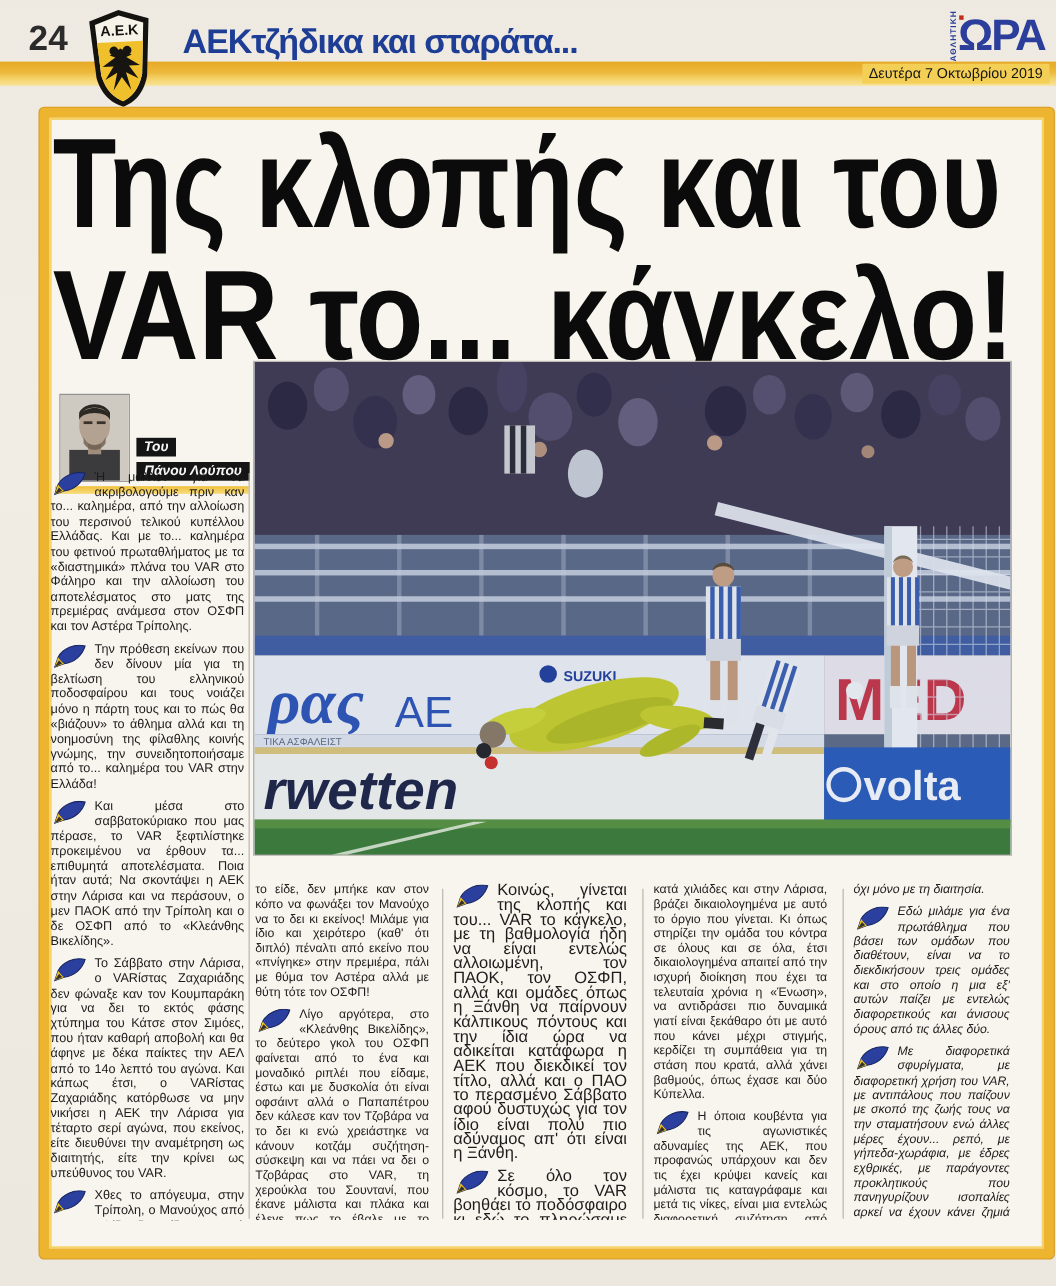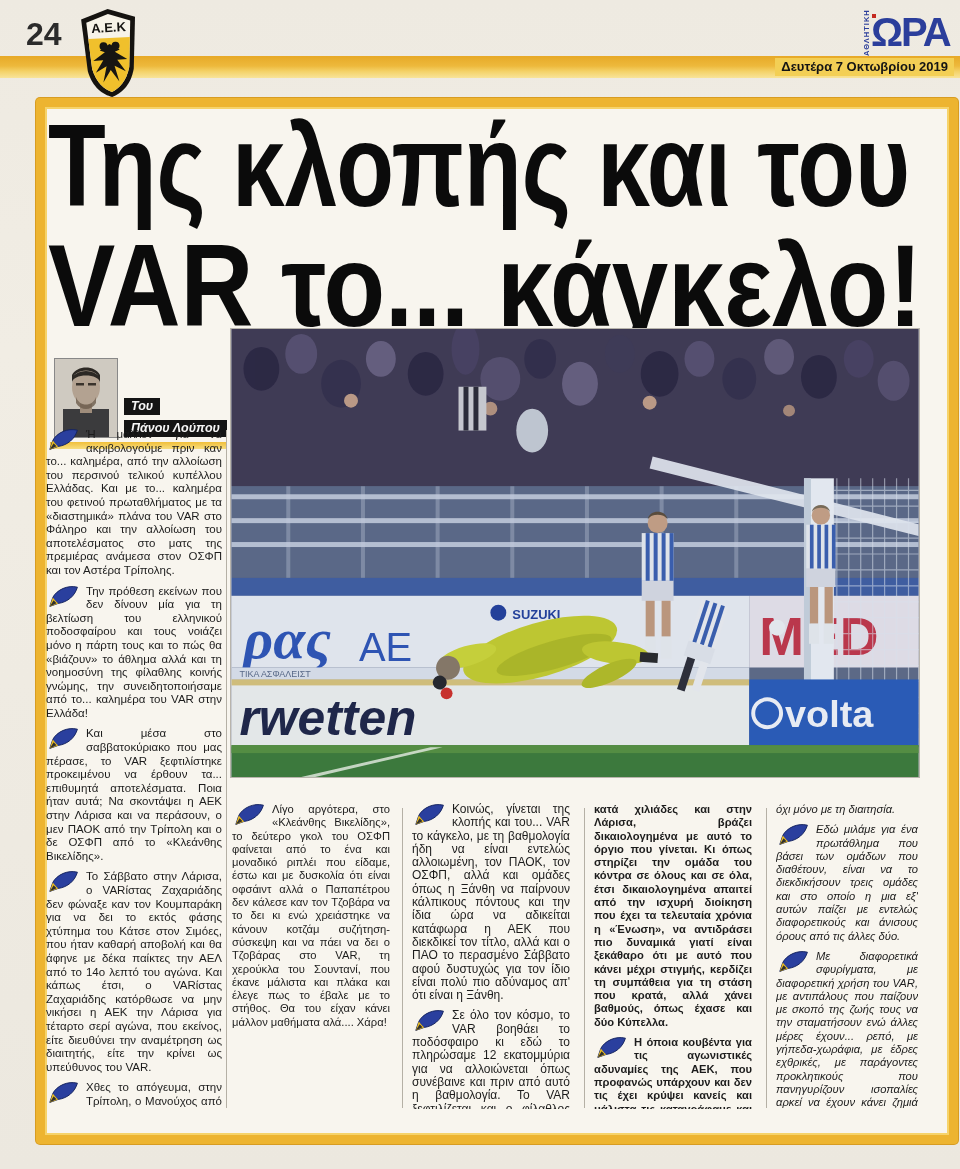--- a/index.html
+++ b/index.html
@@ -9,21 +9,21 @@
   
   #page-number{position:absolute;left:26px;top:16px;font-size:32px;font-weight:bold;color:#2b2b2b;}
   #aek-logo{position:absolute;left:80px;top:8px;transform:rotate(-3deg);}
   #section-title{position:absolute;left:166px;top:20px;font-size:31px;font-weight:900;color:#1e3e96;letter-spacing:-1px;}
   #head-stripe{position:absolute;left:0;top:56px;width:960px;height:22px;
      background:linear-gradient(180deg,#e7a927 0%,#edb93c 45%,#f4d268 70%,#f8e49a 100%);}
   #masthead{position:absolute;left:862px;top:12px;width:96px;height:46px;}
   #masthead-vertical{position:absolute;left:0px;top:4px;writing-mode:vertical-rl;transform:rotate(180deg);font-size:7.5px;font-weight:bold;letter-spacing:1px;color:#2b3e9b;height:40px;}
   #masthead-dot{position:absolute;left:10px;top:2px;width:4px;height:4px;background:#c42a20;}
   #masthead-name{position:absolute;left:9px;top:-2px;font-size:40px;font-weight:900;color:#2b3e9b;letter-spacing:-2px;}
-  #date-chip{position:absolute;right:6px;top:58px;background:#f3cf55;color:#141414;font-size:13px;font-weight:bold;padding:1px 6px 2px 6px;}
+  #date-chip{position:absolute;right:6px;top:58px;background:#f3cf55;color:#141414;font-size:13px;font-weight:normal;padding:1px 6px 2px 6px;}
 
   
   #frame{position:absolute;left:36px;top:98px;width:904px;height:1028px;
      border:9px solid #edb430;border-radius:4px;
      box-shadow:inset 0 0 0 2px #f6d36a, 0 0 0 1px #d79c22;
      background:#f8f5ee;}
 
   
   #headline{position:absolute;left:48px;top:106px;width:880px;height:250px;overflow:visible;}
   #headline text{fill:#0b0b0b;font-family:"Liberation Sans",sans-serif;font-weight:900;}
@@ -36,22 +36,22 @@
   #chip-2{left:74px;top:40px;}
   #byline-bar{position:absolute;left:0px;top:86px;width:176px;height:7px;background:linear-gradient(180deg,#f0bf3a,#f7dd7e);}
 
   
   #photo{position:absolute;left:230px;top:328px;width:690px;height:450px;border:1px solid #b8b4ac;box-sizing:border-box;}
 
   
   .col{position:absolute;font-size:11.5px;line-height:13.6px;color:#1c1c1c;text-align:justify;overflow:hidden;}
   #col-1{left:46px;top:428px;width:176px;height:682px;}
   #col-2{left:232px;top:803px;width:158px;height:306px;font-size:11.2px;line-height:13.3px;}
-  #col-3{left:412px;top:803px;width:158px;height:306px;font-size:12px;line-height:13.3px;}
-  #col-4{left:594px;top:803px;width:158px;height:306px;font-size:11.2px;line-height:13.3px;font-weight:bold;}
+  #col-3{left:412px;top:803px;width:158px;height:306px;font-size:15px;line-height:13.3px;}
+  #col-4{left:594px;top:803px;width:158px;height:306px;font-size:11.2px;line-height:13.3px;}
   #col-5{left:776px;top:803px;width:142px;height:306px;font-size:11.2px;line-height:13.3px;font-style:italic;}
   .para{margin-bottom:7px;}
   .pen{float:left;width:36px;height:24px;margin:1px 4px 0 0;}
   .vrule{position:absolute;width:1px;background:#b5b0a5;}
   #rule-1{left:226px;top:430px;height:678px;}
   #rule-2{left:402px;top:808px;height:300px;}
   #rule-3{left:584px;top:808px;height:300px;}
   #rule-4{left:766px;top:808px;height:300px;}
 </style>
 </head>
@@ -67,20 +67,21 @@
       <path d="M30 1 L57 10 L53 62 C49 79 39 86 30 89 C21 86 11 79 7 62 L3 10 Z" fill="#151310"></path>
       <path d="M30 6 L52 13.5 L48.6 60 C45 74 37.5 81 30 84 C22.5 81 15 74 11.4 60 L8 13.5 Z" fill="#f7f3e8"></path>
       <path d="M9.2 30 L50.8 30 L48.6 60 C45 74 37.5 81 30 84 C22.5 81 15 74 11.4 60 Z" fill="#f0c02c"></path>
       <text x="30" y="24" text-anchor="middle" font-size="13" font-weight="bold" fill="#151310" font-family="Liberation Sans,sans-serif">Α.Ε.Κ</text>
       <path d="M30 36 L20 42 L25 44 L13 52 L23 52 L15 64 L26 58 L22 74 L30 62 L38 74 L34 58 L45 64 L37 52 L47 52 L35 44 L40 42 Z" fill="#171512"></path>
       <circle cx="24" cy="38" r="4" fill="#171512"></circle>
       <circle cx="36" cy="38" r="4" fill="#171512"></circle>
     </svg>
   </div>
 
+  <div id="section-title">ΑΕΚτζήδικα και σταράτα...</div>
 
   <div id="masthead">
     <div id="masthead-dot"></div>
     <div id="masthead-vertical">ΑΘΛΗΤΙΚΗ</div>
     <div id="masthead-name">ΩΡΑ</div>
   </div>
   <div id="date-chip">Δευτέρα 7 Οκτωβρίου 2019</div>
 
   <div id="frame"></div>
 
@@ -282,20 +283,21 @@
             <path d="M4.5 9.5 L2 17 L9 14.5 C7.2 12.8 5.8 11.3 4.5 9.5 Z" fill="#eebf1f"></path>
             <path d="M2 17 L5.2 11.8 L7.6 14.3 Z" fill="#30302e"></path>
           </svg></span><span>Το Σάββατο στην Λάρισα, ο VARίστας Ζαχαριάδης δεν φώναξε καν τον Κουμπαράκη για να δει το εκτός φάσης χτύπημα του Κάτσε στον Σιμόες, που ήταν καθαρή αποβολή και θα άφηνε με δέκα παίκτες την ΑΕΛ από το 14ο λεπτό του αγώνα. Και κάπως έτσι, ο VARίστας Ζαχαριάδης κατόρθωσε να μην νικήσει η ΑΕΚ την Λάρισα για τέταρτο σερί αγώνα, που εκείνος, είτε διευθύνει την αναμέτρηση ως διαιτητής, είτε την κρίνει ως υπεύθυνος του VAR.</span></div>
       <div class="para"><span class="pen"><svg viewBox="0 0 26 20" width="34" height="24">
             <path d="M25 1 C17 -1 8 3 4.5 9.5 L2 17 L9 14.5 C17 13.5 23 8 25 1 Z" fill="#2a3f9e" stroke="#15245e" stroke-width="0.8"></path>
             <path d="M4.5 9.5 L2 17 L9 14.5 C7.2 12.8 5.8 11.3 4.5 9.5 Z" fill="#eebf1f"></path>
             <path d="M2 17 L5.2 11.8 L7.6 14.3 Z" fill="#30302e"></path>
           </svg></span><span>Χθες το απόγευμα, στην Τρίπολη, ο Μανούχος από την Αργολίδα δεν είδε μπροστά στα μάτια του, ούτε την λαβή και το σπρώξιμο του Μάτος πάνω στον Σουάρεθ, ούτε τον Βαρέλα που γκρέμισε τον Μπαράλες στην ίδια φάση! Αλλά και ο Ευαγγέλου από το VAR που</span></div>
     </div>
   <div class="col" id="col-2">
+      <div class="para"><span>το είδε, δεν μπήκε καν στον κόπο να φωνάξει τον Μανούχο να το δει κι εκείνος! Μιλάμε για ίδιο και χειρότερο (καθ' ότι διπλό) πέναλτι από εκείνο που «πνίγηκε» στην πρεμιέρα, πάλι με θύμα τον Αστέρα αλλά με θύτη τότε τον ΟΣΦΠ!</span></div>
       <div class="para"><span class="pen"><svg viewBox="0 0 26 20" width="34" height="24">
             <path d="M25 1 C17 -1 8 3 4.5 9.5 L2 17 L9 14.5 C17 13.5 23 8 25 1 Z" fill="#2a3f9e" stroke="#15245e" stroke-width="0.8"></path>
             <path d="M4.5 9.5 L2 17 L9 14.5 C7.2 12.8 5.8 11.3 4.5 9.5 Z" fill="#eebf1f"></path>
             <path d="M2 17 L5.2 11.8 L7.6 14.3 Z" fill="#30302e"></path>
           </svg></span><span>Λίγο αργότερα, στο «Κλεάνθης Βικελίδης», το δεύτερο γκολ του ΟΣΦΠ φαίνεται από το ένα και μοναδικό ριπλέι που είδαμε, έστω και με δυσκολία ότι είναι οφσάιντ αλλά ο Παπαπέτρου δεν κάλεσε καν τον Τζοβάρα να το δει κι ενώ χρειάστηκε να κάνουν κοτζάμ συζήτηση-σύσκεψη και να πάει να δει ο Τζοβάρας στο VAR, τη χερούκλα του Σουντανί, που έκανε μάλιστα και πλάκα και έλεγε πως το έβαλε με το στήθος. Θα του είχαν κάνει μάλλον μαθήματα αλά.... Χάρα!</span></div>
     </div>
   <div class="col" id="col-3">
       <div class="para"><span class="pen"><svg viewBox="0 0 26 20" width="34" height="24">
             <path d="M25 1 C17 -1 8 3 4.5 9.5 L2 17 L9 14.5 C17 13.5 23 8 25 1 Z" fill="#2a3f9e" stroke="#15245e" stroke-width="0.8"></path>
             <path d="M4.5 9.5 L2 17 L9 14.5 C7.2 12.8 5.8 11.3 4.5 9.5 Z" fill="#eebf1f"></path>

